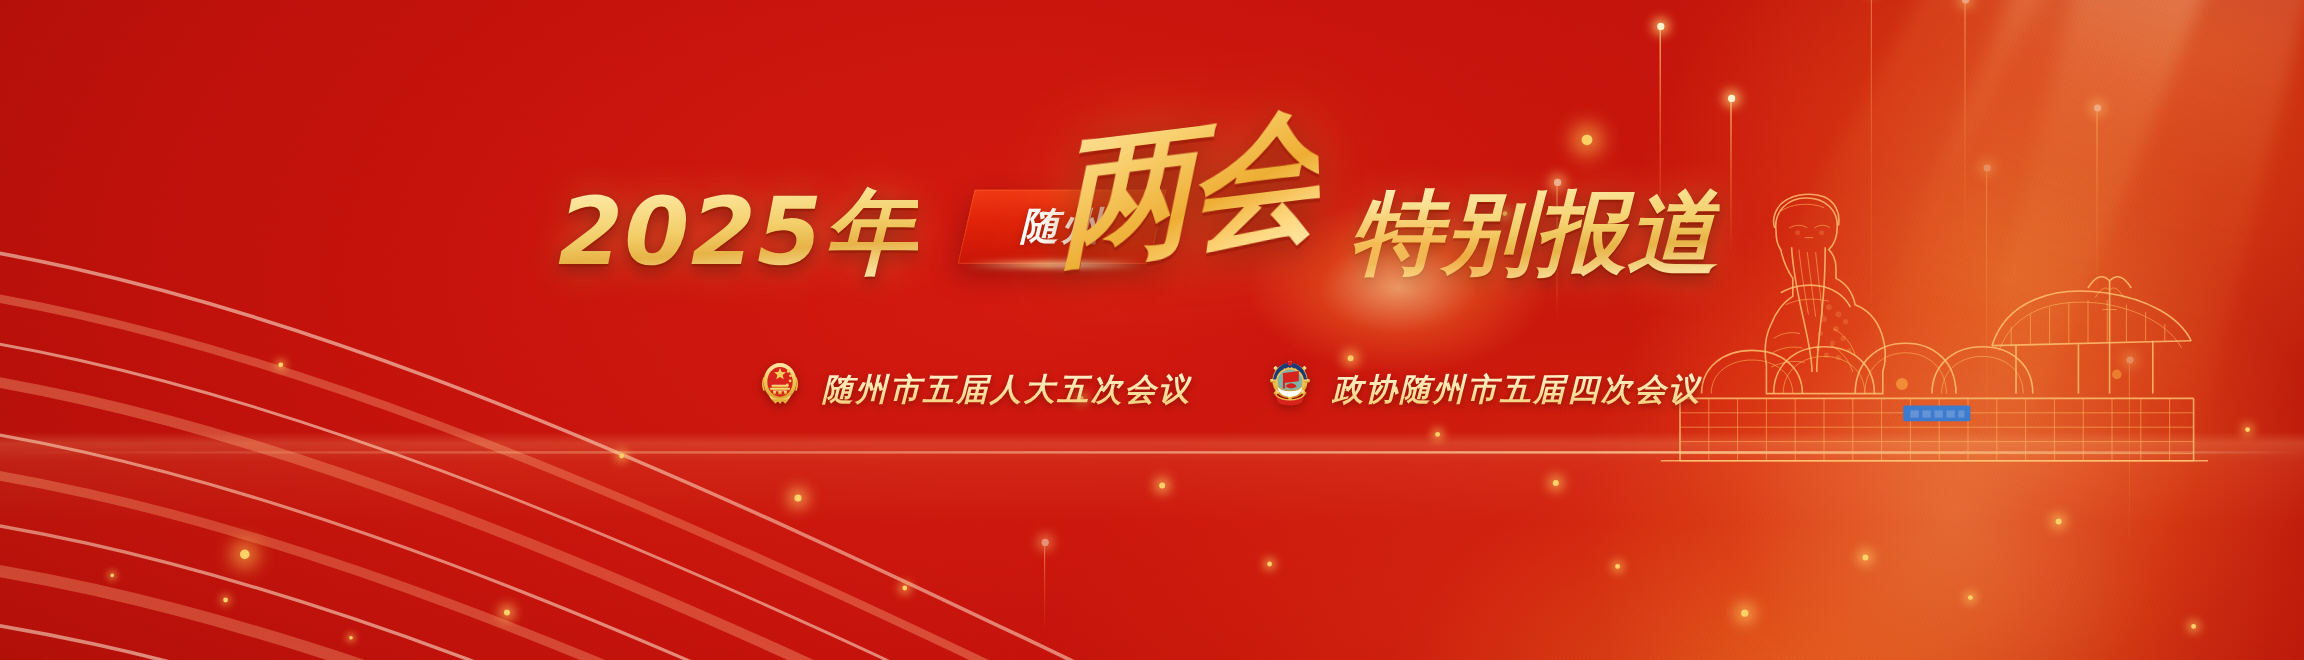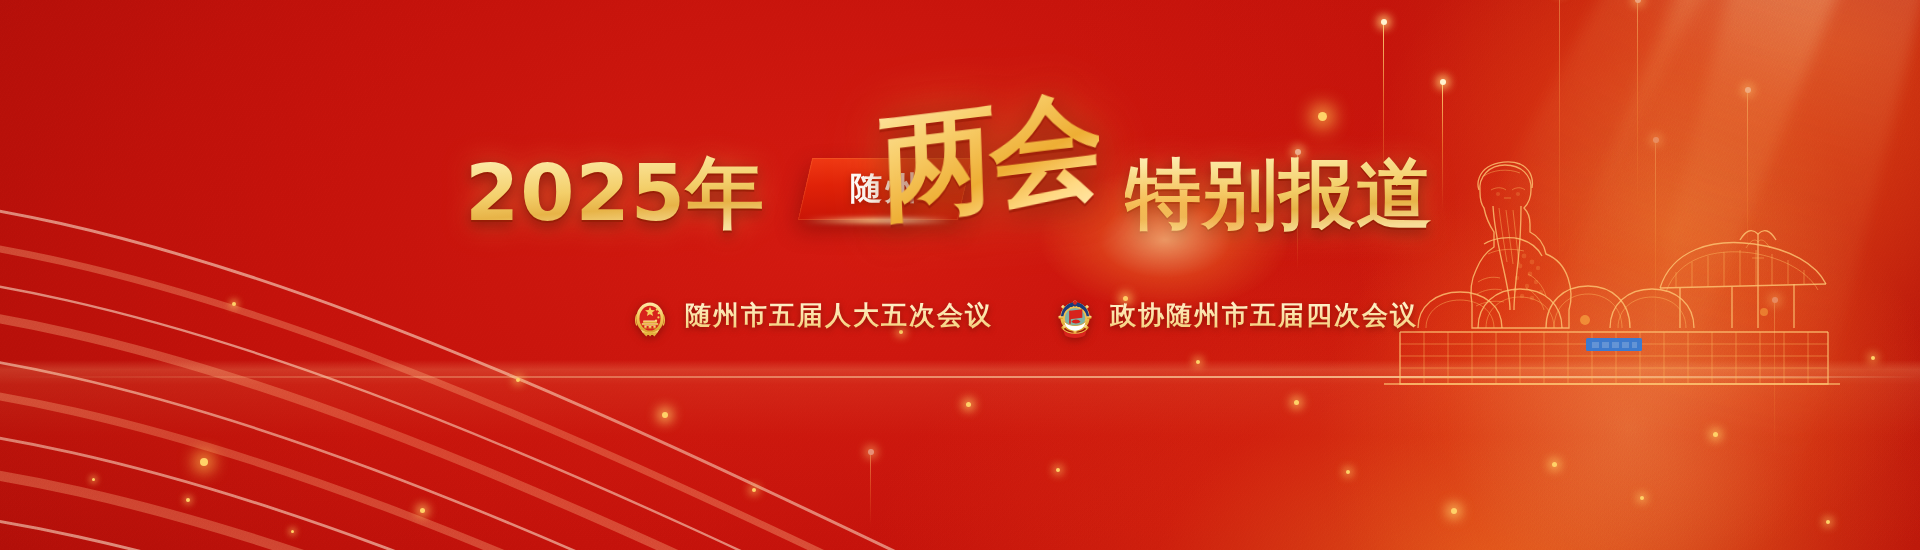--- a/index.html
+++ b/index.html
@@ -15,20 +15,21 @@
   .banner {
     position: relative;
     width: 1920px;
     height: 550px;
     overflow: hidden;
     background:
       radial-gradient(ellipse 900px 520px at 78% 104%, rgba(255,140,40,0.55) 0%, rgba(240,70,20,0.25) 38%, rgba(200,19,12,0) 70%),
       radial-gradient(ellipse 1100px 700px at 96% 8%, rgba(255,120,30,0.38) 0%, rgba(215,35,15,0.16) 42%, rgba(200,19,12,0) 72%),
       radial-gradient(ellipse 1000px 600px at 44% 42%, #d41a10 0%, #c4120b 58%, #b20f09 100%),
       linear-gradient(180deg, #c8130c 0%, #c8130c 62%, #cf1a0e 100%);
+    font-style: italic;
   }
 
   
   .grain {
     position: absolute;
     inset: 0;
     pointer-events: none;
     opacity: 0.5;
     background-image:
       repeating-linear-gradient(37deg, rgba(255,255,255,0.022) 0 1px, rgba(0,0,0,0.028) 1px 2px),
@@ -253,21 +254,21 @@
     top: 298px;
     width: 1920px;
     display: flex;
     align-items: center;
     gap: 60px;
     padding-left: 628px;
     box-sizing: border-box;
   }
   .sub-item {
     display: flex;
-    align-items: flex-start;
+    align-items: flex-end;
     gap: 13px;
   }
   .sub-item .emblem {
     width: 44px;
     height: 44px;
     flex: 0 0 44px;
     filter: drop-shadow(0 2px 4px rgba(80,8,2,0.5));
   }
   .sub-item .label {
     font-size: 26px;

